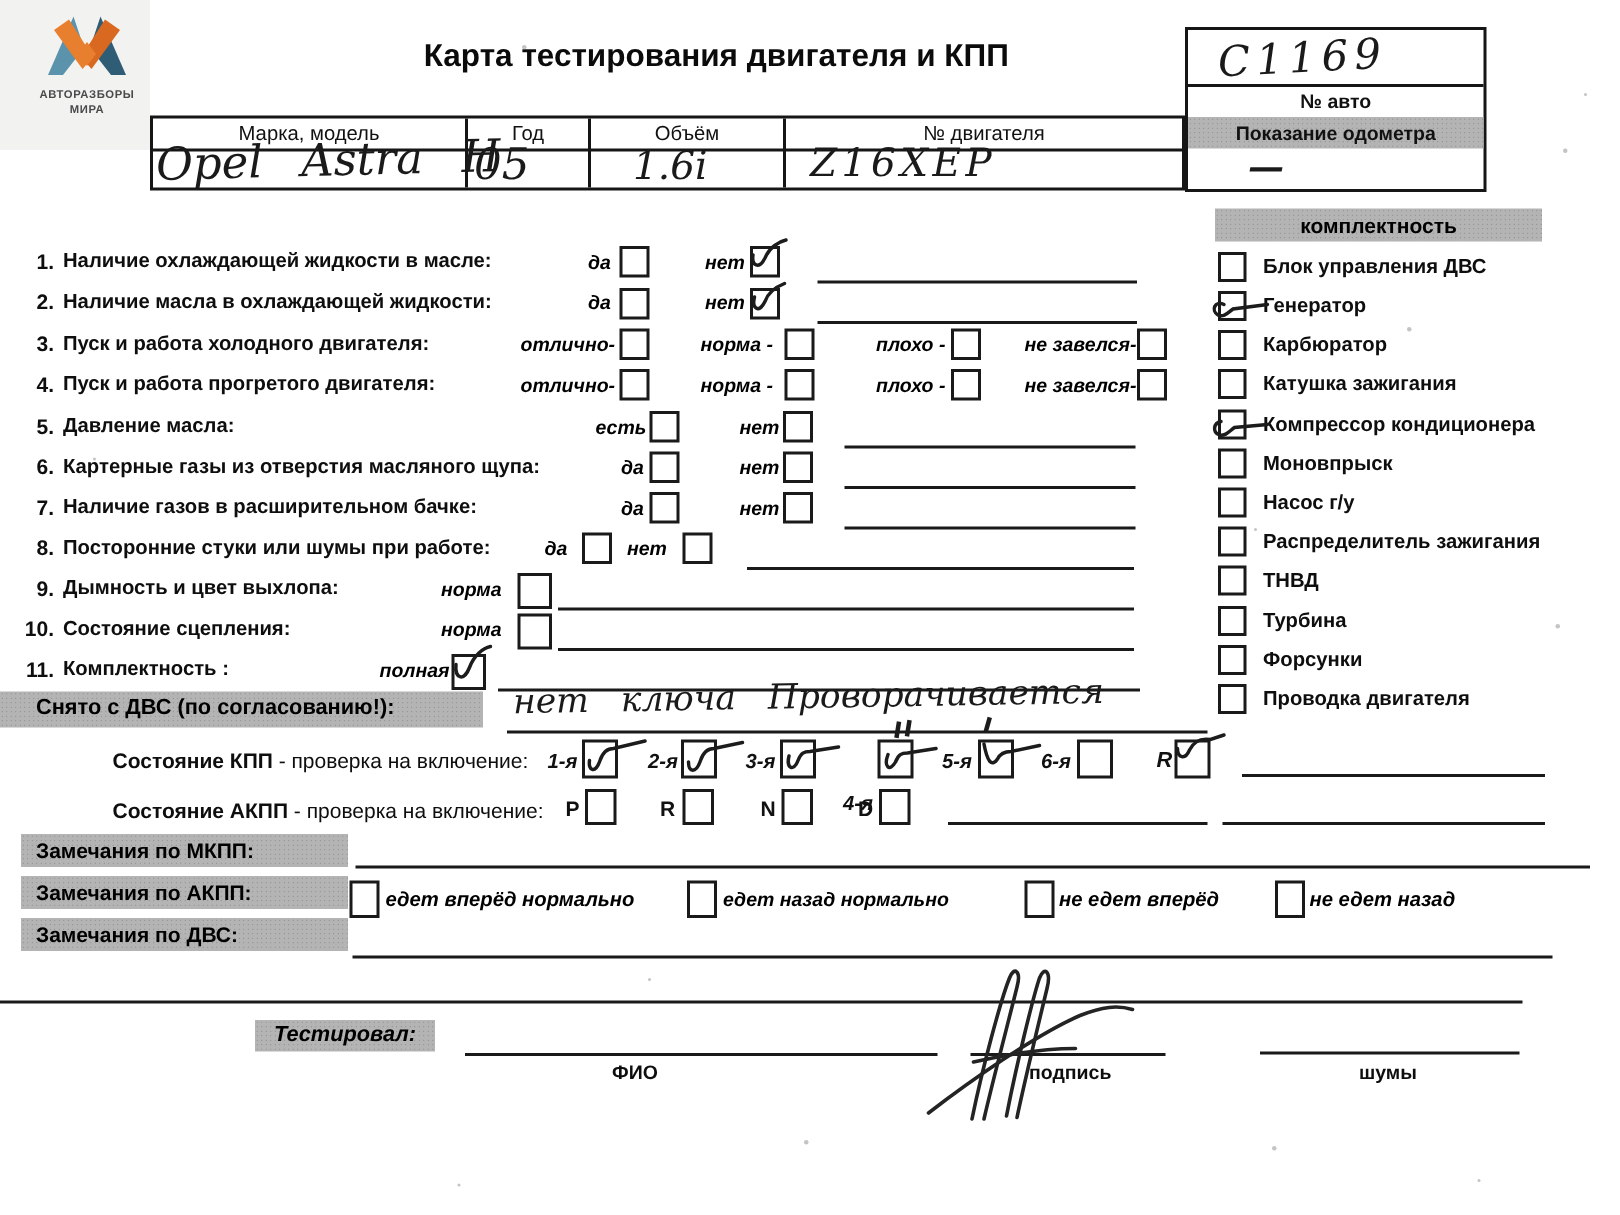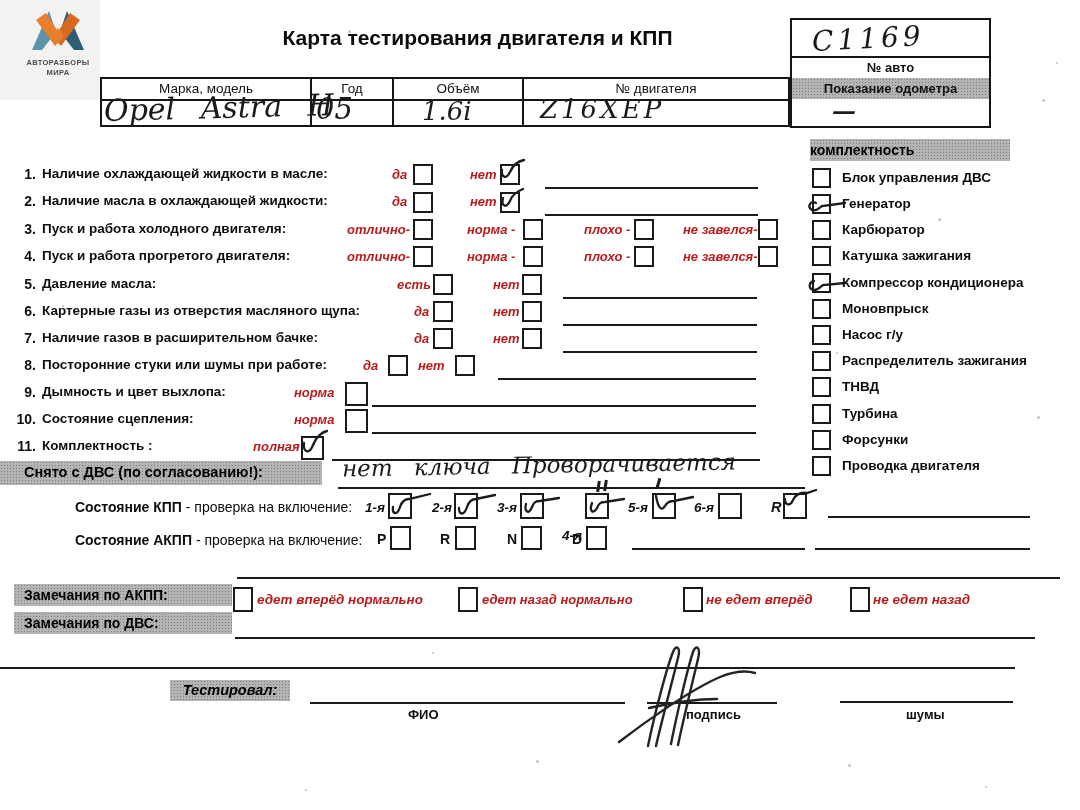--- a/index.html
+++ b/index.html
@@ -1,21 +1,21 @@
 <!DOCTYPE html>
 <html><head>
 <meta charset="utf-8">
 <style>
   *{box-sizing:border-box;margin:0;padding:0}
   html,body{width:1080px;height:810px;background:#fff;overflow:hidden}
   #page{position:relative;width:1080px;height:810px;background:#ffffff;
         font-family:"Liberation Sans",sans-serif;color:#111}
   .lbl{position:absolute;font-weight:700;font-size:13.5px;color:#0e0e0e;white-space:nowrap}
   .num{position:absolute;width:24px;text-align:right;font-weight:700;font-size:14px;color:#0e0e0e}
-  .opt{position:absolute;font-style:italic;font-weight:700;font-size:13px;color:#b91c1c;white-space:nowrap}
+  .opt{position:absolute;font-style:italic;font-weight:700;font-size:13px;color:#000000;white-space:nowrap}
   .box{position:absolute;width:20px;height:21px;border:2px solid #1a1a1a;background:transparent}
   .box2{position:absolute;width:23px;height:24px;border:2px solid #1a1a1a}
   .gbox{position:absolute;width:24px;height:26px;border:2px solid #1a1a1a}
   .abox{position:absolute;width:21px;height:24px;border:2px solid #1a1a1a}
   .rbox{position:absolute;width:20px;height:25px;border:2px solid #1a1a1a}
   .eq-box{position:absolute;width:19px;height:20px;border:2px solid #1a1a1a}
   .eq-label{position:absolute;font-weight:700;font-size:13.5px;color:#0e0e0e;white-space:nowrap}
   .hline{position:absolute;height:2px;background:#1a1a1a}
   .shade{position:absolute;background-color:#b4b4b4;
          background-image:radial-gradient(circle, rgba(55,55,55,.42) 25%, transparent 27%);
@@ -43,21 +43,21 @@
   .carbox .r3{height:21px;text-align:center;font-weight:700;font-size:13px;line-height:21px;
               background-color:#b4b4b4;
               background-image:radial-gradient(circle, rgba(55,55,55,.42) 25%, transparent 27%);
               background-size:3px 3px}
   .carbox .r4{position:relative;height:25px}
   
   .vtable{position:absolute;left:100px;top:77px;width:690px;height:50px;border:2px solid #161616;background:transparent}
   .vsep{position:absolute;top:0;bottom:0;width:2px;background:#161616}
   .vhead{position:absolute;top:2px;height:17px;font-weight:400;font-size:13.5px;text-align:center;white-space:nowrap}
   .vhline{position:absolute;left:0;right:0;top:20px;height:2px;background:#161616}
-  .eq-head{position:absolute;left:810px;top:139px;width:200px;height:22px;text-align:left;
+  .eq-head{position:absolute;left:810px;top:139px;width:218px;height:22px;text-align:center;
            font-weight:700;font-size:14px;line-height:22px}
   .sig{position:absolute;z-index:7}
   .sig path{fill:none;stroke:#242424;stroke-width:2.4;stroke-linecap:round}
 </style>
 </head>
 <body>
 
 <div id="page">
 
   <div class="logo-panel">
@@ -278,20 +278,21 @@
   <div class="abox" style="left:390px;top:526px"></div>
   <div class="pl" style="left:440px;top:531px">R</div>
   <div class="abox" style="left:455px;top:526px"></div>
   <div class="pl" style="left:507px;top:531px">N</div>
   <div class="abox" style="left:521px;top:526px"></div>
   <div class="pl" style="left:572px;top:531px">D</div>
   <div class="abox" style="left:586px;top:526px"></div>
   <div class="hline" style="left:632px;top:548px;width:173px"></div>
   <div class="hline" style="left:815px;top:548px;width:215px"></div>
 
+  <div class="shade" style="left:14px;top:556px;width:218px;height:22px;padding-left:10px">Замечания по МКПП:</div>
   <div class="hline" style="left:237px;top:577px;width:823px"></div>
 
   <div class="shade" style="left:14px;top:584px;width:218px;height:22px;padding-left:10px">Замечания по АКПП:</div>
   <div class="rbox" style="left:233px;top:587px"></div>
   <div class="opt" style="left:257px;top:592px;font-size:13.5px">едет вперёд нормально</div>
   <div class="rbox" style="left:458px;top:587px"></div>
   <div class="opt" style="left:482px;top:592px;font-size:13px">едет назад нормально</div>
   <div class="rbox" style="left:683px;top:587px"></div>
   <div class="opt" style="left:706px;top:592px;font-size:13.5px">не едет вперёд</div>
   <div class="rbox" style="left:850px;top:587px"></div>

